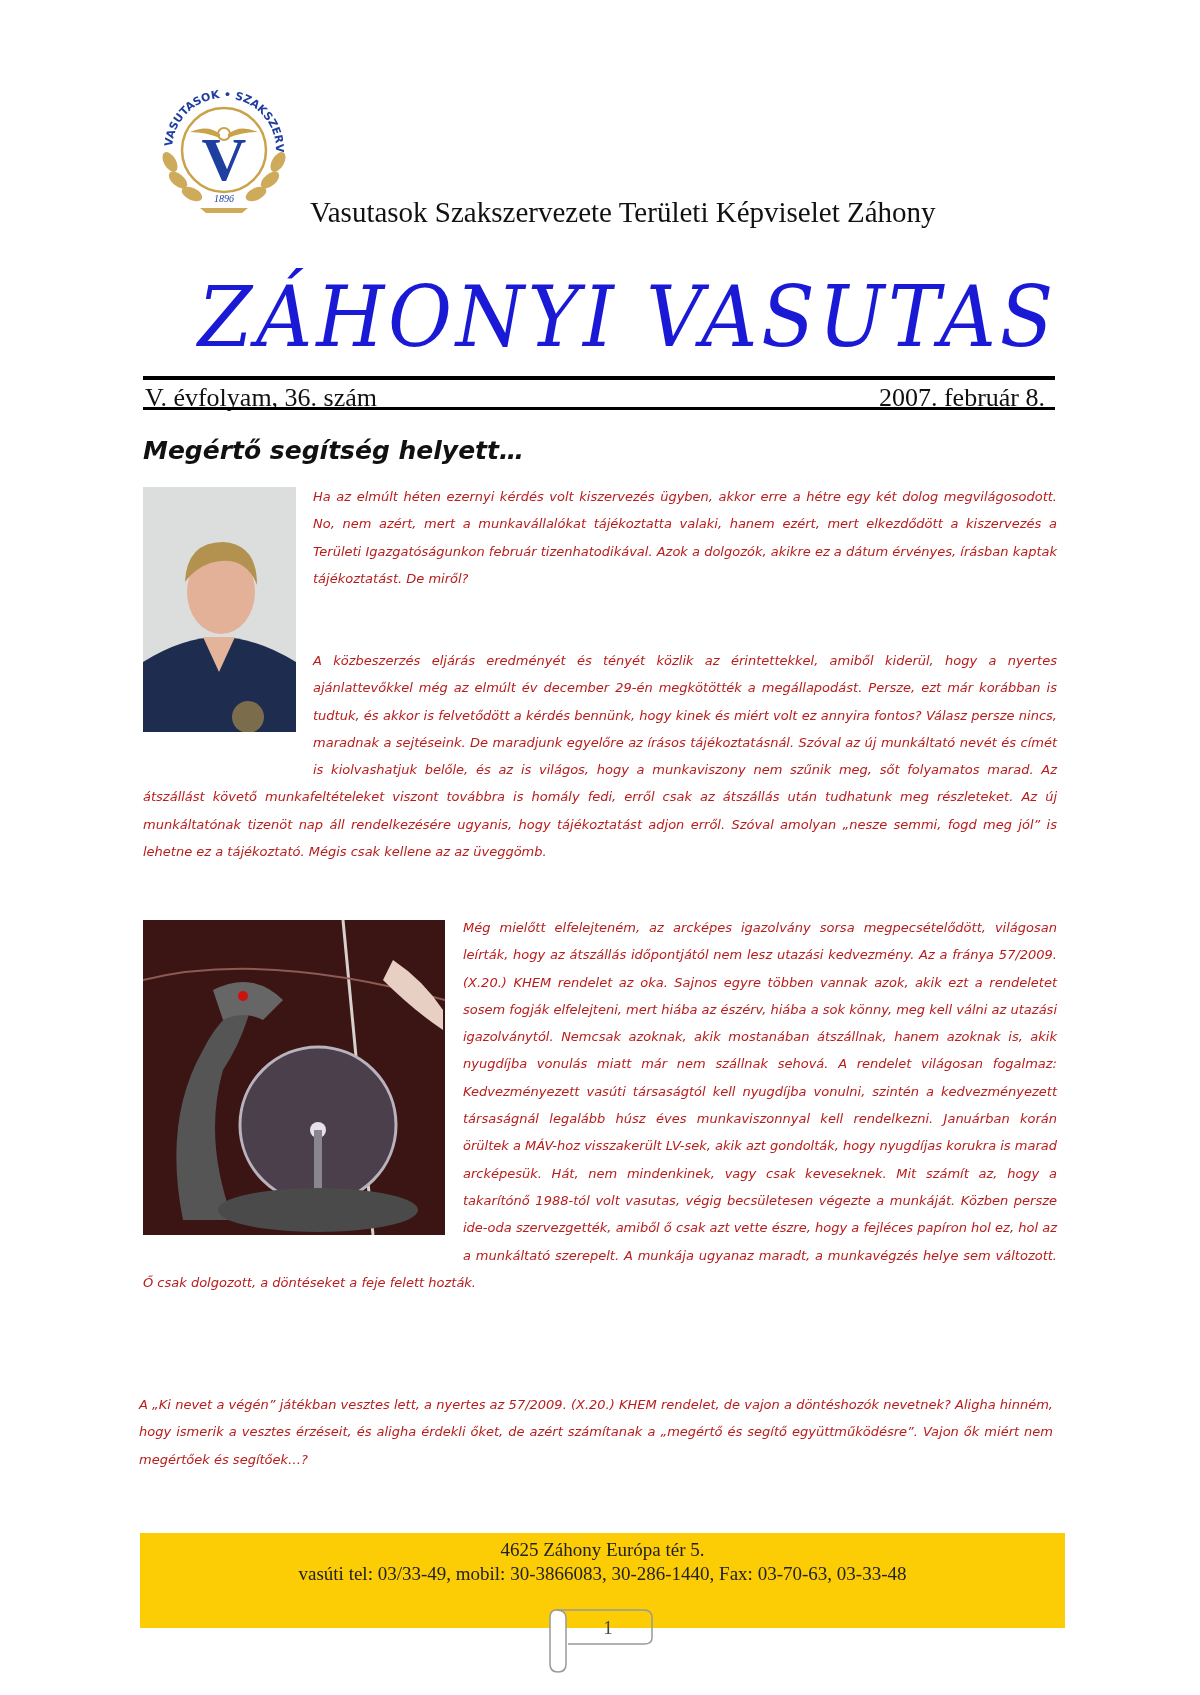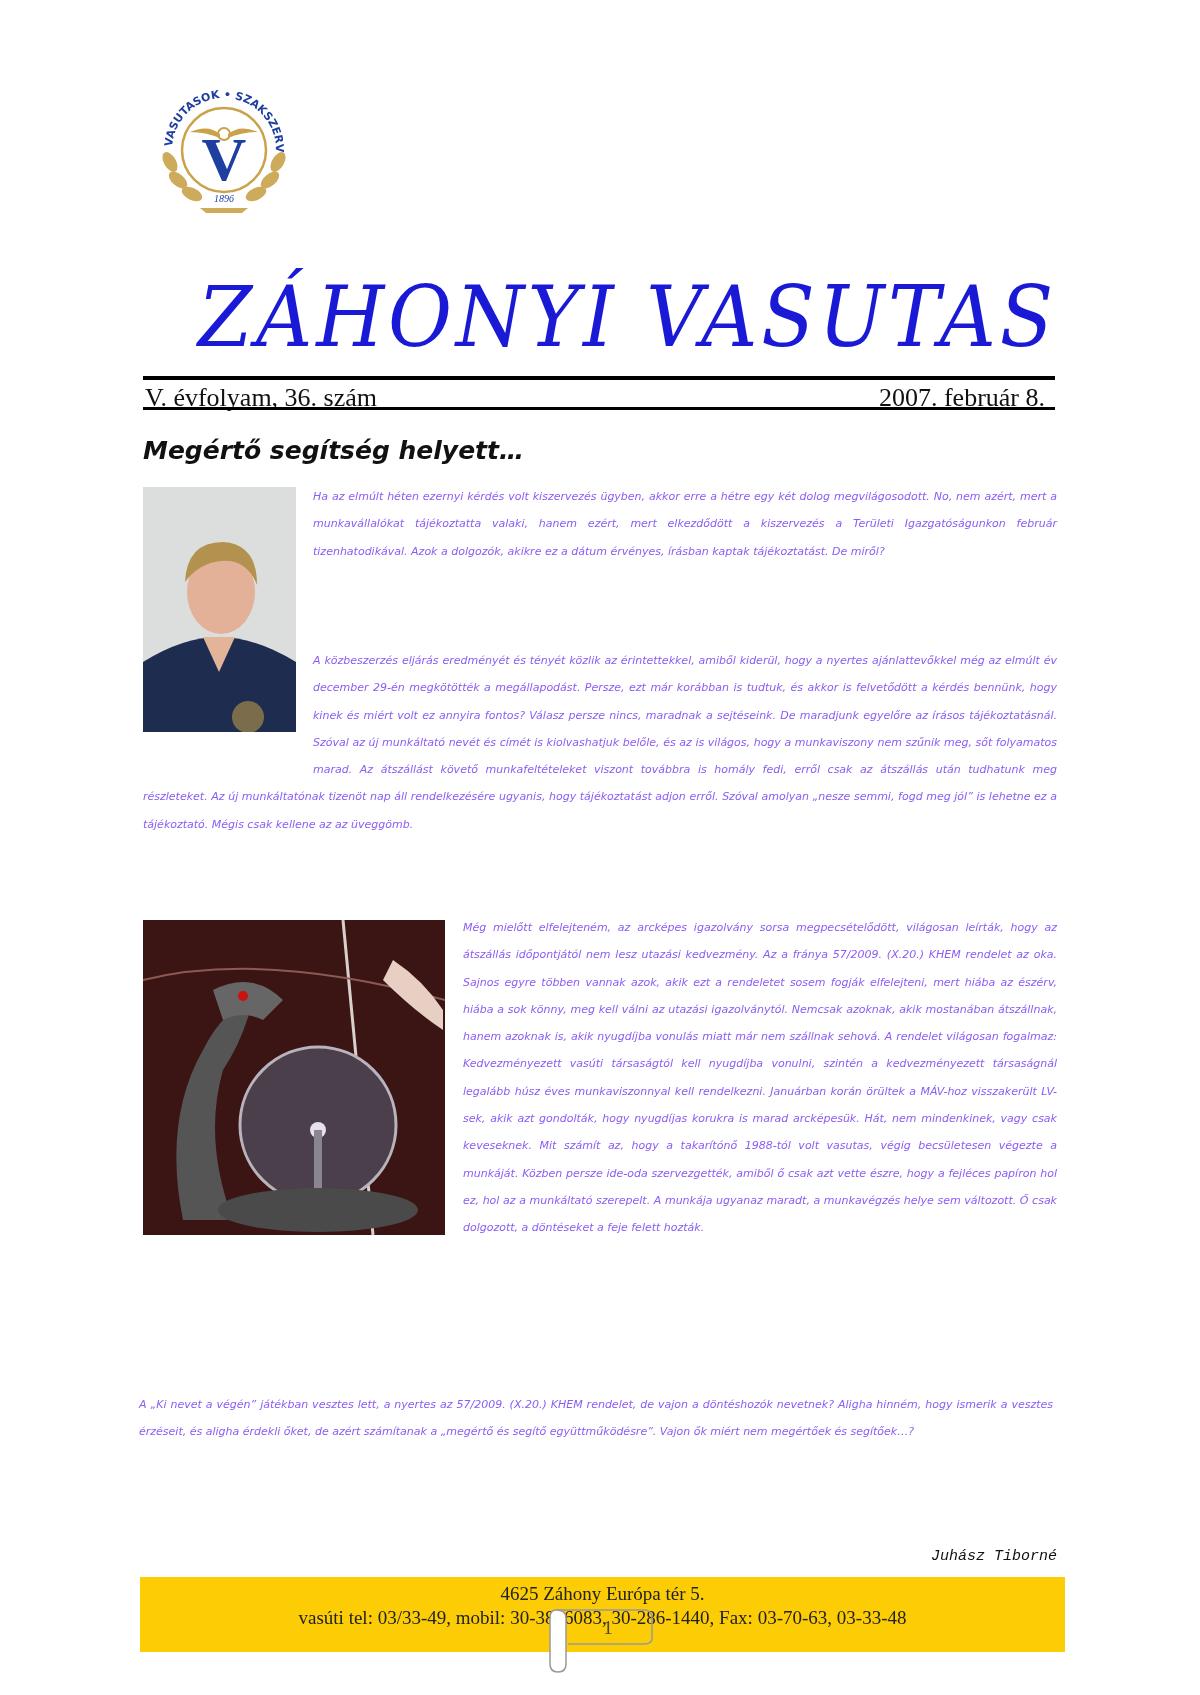--- a/index.html
+++ b/index.html
@@ -11,35 +11,35 @@
   .org-name { position: absolute; left: 310px; top: 196px; font-family: "Liberation Serif", serif; font-size: 29px; color: #111; white-space: nowrap; }
   .masthead { position: absolute; left: 198px; top: 268px; font-family: "DejaVu Serif", serif; font-style: italic; font-size: 84px; color: #1a1ad6; letter-spacing: 4px; white-space: nowrap; transform: scaleX(0.93); transform-origin: left top; }
   .rule-top { position: absolute; left: 143px; top: 376px; width: 912px; height: 4px; background: #000; }
   .issue-row { position: absolute; left: 143px; top: 383px; width: 912px; height: 24px; font-family: "Liberation Serif", serif; font-size: 26px; }
   .issue-left { position: absolute; left: 2px; top: 0; }
   .issue-right { position: absolute; right: 10px; top: 0; }
   .rule-bottom { position: absolute; left: 143px; top: 407px; width: 912px; height: 3px; background: #000; }
 
   
   .article-title { position: absolute; left: 143px; top: 436px; font-family: "DejaVu Sans", sans-serif; font-weight: bold; font-style: italic; font-size: 25px; color: #111; }
-  .text { font-family: "DejaVu Sans", sans-serif; font-style: italic; font-size: 11px; line-height: 27.3px; text-align: justify; color: #8b5cf6; }
+  .text { font-family: "DejaVu Sans", sans-serif; font-style: italic; font-size: 13px; line-height: 27.3px; text-align: justify; color: #b91c1c; }
   .p1 { position: absolute; left: 313px; top: 483px; width: 744px; }
   .p2 { position: absolute; left: 143px; top: 623px; width: 914px; text-indent: 0; margin-top: 24px; }
   .p3 { position: absolute; left: 143px; top: 914px; width: 914px; }
   .p4 { position: absolute; left: 139px; top: 1391px; width: 914px; }
   .sig { position: absolute; right: 143px; top: 1548px; font-family: Liberation Mono, monospace; font-style: italic; font-size: 15px; }
   .p2 .spacer { float: left; width: 170px; height: 114px; }
   .p3 .spacer { float: left; width: 320px; height: 328px; }
 
   
   .photo1 { position: absolute; left: 143px; top: 487px; width: 153px; height: 245px; overflow: hidden; background: #dcdedd; }
   .photo2 { position: absolute; left: 143px; top: 920px; width: 302px; height: 315px; overflow: hidden; background: #3b1513; }
 
   
-  .footer { position: absolute; left: 140px; top: 1533px; width: 925px; height: 75px; background: #fccc04; font-family: "Liberation Serif", serif; font-size: 19px; color: #222; text-align: center; margin-top: 44px; }
+  .footer { position: absolute; left: 140px; top: 1533px; width: 925px; height: 95px; background: #fccc04; font-family: "Liberation Serif", serif; font-size: 19px; color: #222; text-align: center; }
   .footer-line { position: absolute; left: 0; width: 100%; text-align: center; }
   .footer a { color: #1a1a8a; text-decoration: underline; }
   .page-num { position: absolute; left: 548px; top: 1604px; width: 110px; height: 70px; }
 </style>
 </head>
 <body>
 
 <div class="page">
 
   <div class="logo">
@@ -63,20 +63,21 @@
       </text>
 
       <path d="M40 60 Q58 52 70 62 L70 66 Q56 60 40 60 Z" fill="#c9a24a"></path>
       <path d="M108 60 Q90 52 78 62 L78 66 Q92 60 108 60 Z" fill="#c9a24a"></path>
       <text x="74" y="108" text-anchor="middle" font-family="Liberation Serif, serif" font-size="62" font-weight="bold" fill="#1f3fa0">V</text>
       <circle cx="74" cy="62" r="6" fill="none" stroke="#c9a24a" stroke-width="2"></circle>
       <text x="74" y="130" text-anchor="middle" font-family="Liberation Serif, serif" font-style="italic" font-size="10" fill="#1f3fa0">1896</text>
     </svg>
   </div>
 
+  <div class="org-name">Vasutasok Szakszervezete Területi Képviselet Záhony</div>
   <div class="masthead">ZÁHONYI VASUTAS</div>
 
   <div class="rule-top"></div>
   <div class="issue-row">
     <span class="issue-left">V. évfolyam, 36. szám</span>
     <span class="issue-right">2007. február 8.</span>
   </div>
   <div class="rule-bottom"></div>
 
   <h1 class="article-title" style="margin:0;">Megértő segítség helyett…</h1>

